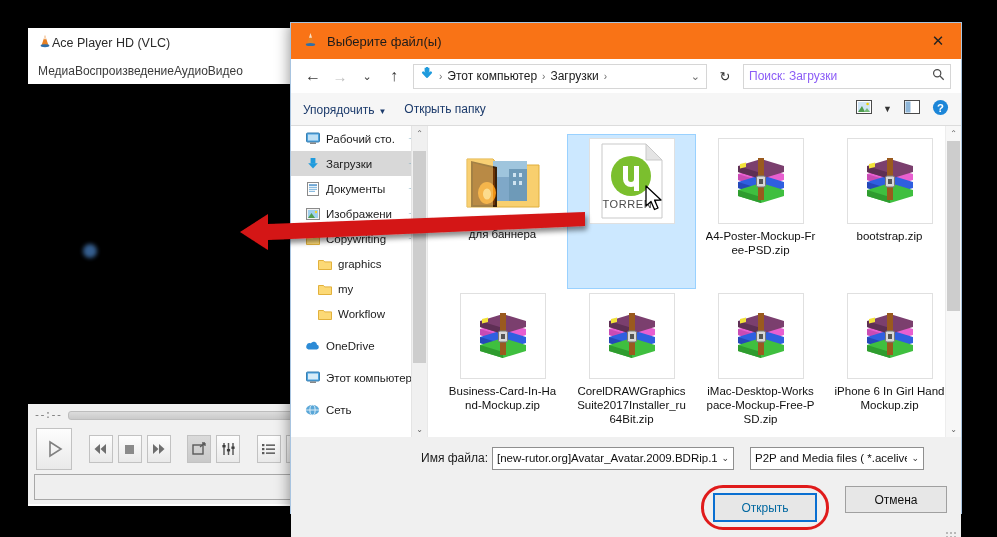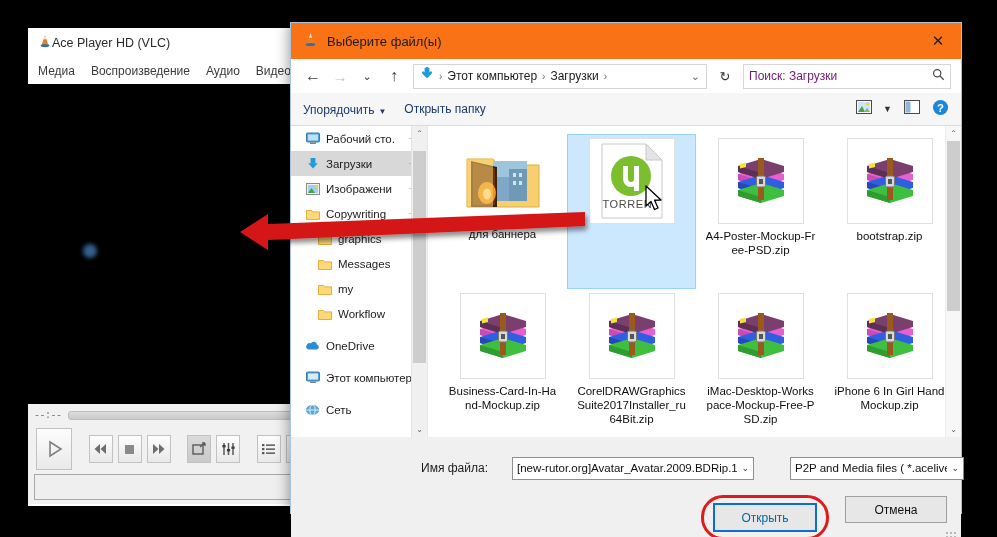--- a/index.html
+++ b/index.html
@@ -18,21 +18,21 @@
     background: #f6f6f6;
     overflow: hidden;
   }
   #vlc-titlebar {
     height: 30px; background: #ffffff;
     display: flex; align-items: center; padding-left: 10px;
   }
   #vlc-title-text { font-size: 12.5px; color: #2b2b2b; margin-left: 0; }
   #vlc-menubar {
     height: 26px; background: #ffffff;
-    display: flex; align-items: center; padding-left: 10px; gap: 16px;
+    display: flex; align-items: center; padding-left: 10px; gap: 0;
   }
   .vlc-menu-item { font-size: 12px; color: #3a3a3a; white-space: nowrap; }
   #vlc-video { background: #000; height: 320px; position: relative; }
   #vlc-blue-dot {
     position: absolute; left: 55px; top: 160px;
     width: 14px; height: 14px; border-radius: 50%;
     background: #3f6fa8; filter: blur(2px); opacity: .85;
   }
   #vlc-bottom { background: #f1f1f1; padding: 0; }
   #vlc-seek-row { display: flex; align-items: center; height: 22px; padding: 0 6px; gap: 6px; }
@@ -91,21 +91,21 @@
     min-width: 0;
   }
   .crumb { font-size: 12px; color: #1b1b1b; white-space: nowrap; }
   .crumb-sep { font-size: 10px; color: #6a6a6a; }
   #refresh-btn { width: 22px; height: 23px; display:flex; align-items:center; justify-content:center;
     font-size: 13px; color: #333; }
   #search-box {
     width: 196px; height: 23px; background: #fff; border: 1px solid #d6d6d6;
     display: flex; align-items: center; padding: 0 5px; margin-left: 4px;
   }
-  #search-placeholder { font-size: 12px; color: #701a75; flex: 1; }
+  #search-placeholder { font-size: 12px; color: #8b5cf6; flex: 1; }
   #dlg-toolbar {
     height: 32px; background: #f6f6f6; border-bottom: 1px solid #dcdcdc;
     display: flex; align-items: center; padding: 0 12px; gap: 18px;
   }
   .tb-label { font-size: 12px; color: #1b3a6b; white-space: nowrap; }
   .tb-caret { font-size: 8px; color: #1b3a6b; margin-left: 4px; }
   #tb-right { margin-left: auto; display: flex; align-items: center; gap: 12px; }
 
   #dlg-body { display: flex; height: 311px; background: #fff; }
 
@@ -159,22 +159,22 @@
   }
   #grid-scroll {
     position: absolute; right: 0; top: 0; width: 15px; height: 100%;
     background: #f7f7f7; border-left: 1px solid #ededed;
   }
   #grid-thumb { position: absolute; top: 15px; left: 1px; width: 13px; height: 170px; background: #cdcdcd; }
 
   
   #dlg-bottom { background: #f0f0f0; height: 109px; position: relative; }
   #filename-row {
-    display: flex; align-items: center; height: 30px; padding-left: 130px; gap: 24px;
-    padding-top: 16px;
+    display: flex; align-items: center; height: 30px; padding-left: 130px; gap: 4px;
+    padding-top: 6px;
   }
   #filename-label { font-size: 12px; color: #1b1b1b; white-space: nowrap; }
   #filename-input {
     width: 232px; height: 21px; background: #fff; border: 1px solid #8f8f8f;
     display: flex; align-items: center; padding: 0 4px;
   }
   #filename-value { font-size: 11.5px; color: #111; white-space: nowrap; overflow: hidden; flex: 1; }
   .combo-caret { font-size: 9px; color: #333; padding-left: 4px; }
   #filetype-combo {
     width: 164px; height: 21px; background: #fff; border: 1px solid #8f8f8f;
@@ -411,20 +411,33 @@
           <span class="side-ico">
             <svg width="14" height="14" viewBox="0 0 14 14">
                 <rect x="4.6" y="1" width="4.8" height="5.6" fill="#1f9bdd"></rect>
                 <polygon points="7,11.5 2.2,6.2 11.8,6.2" fill="#1f9bdd"></polygon>
               </svg>
           </span>
           <span class="side-label">Загрузки</span>
           <span class="pin">📌</span>
         </div>
 
+        <div class="side-item">
+          <span class="side-ico">
+            <svg width="12" height="14" viewBox="0 0 12 14">
+                <rect x="0.5" y="0.5" width="11" height="13" fill="#fff" stroke="#8a8a8a"></rect>
+                <rect x="2" y="2.4" width="8" height="1.3" fill="#2f7fc0"></rect>
+                <rect x="2" y="4.8" width="8" height="1.1" fill="#7fb5dd"></rect>
+                <rect x="2" y="6.8" width="8" height="1.1" fill="#7fb5dd"></rect>
+                <rect x="2" y="8.8" width="6" height="1.1" fill="#7fb5dd"></rect>
+              </svg>
+          </span>
+          <span class="side-label">Документы</span>
+          <span class="pin">📌</span>
+        </div>
 
         <div class="side-item">
           <span class="side-ico">
             <svg width="14" height="12" viewBox="0 0 14 12">
                 <rect x="0.5" y="0.5" width="13" height="11" fill="#f2f2f2" stroke="#8a8a8a"></rect>
                 <rect x="2" y="2" width="10" height="8" fill="#9fd0ee"></rect>
                 <polygon points="2,10 5.5,5 9,10" fill="#4f9e4f"></polygon>
                 <circle cx="10" cy="4" r="1.2" fill="#f5d429"></circle>
               </svg>
           </span>
@@ -444,28 +457,20 @@
 
         <div class="side-item indent">
           <span class="side-ico">
             <svg width="14" height="12" viewBox="0 0 14 12">
                 <path d="M0.5 2.5 h5 l1.2 1.4 h6.8 v7.6 h-13 z" fill="#fcd976" stroke="#e2b13c"></path>
               </svg>
           </span>
           <span class="side-label">graphics</span>
         </div>
 
-        <div class="side-item indent">
-          <span class="side-ico">
-            <svg width="14" height="12" viewBox="0 0 14 12">
-                <path d="M0.5 2.5 h5 l1.2 1.4 h6.8 v7.6 h-13 z" fill="#fcd976" stroke="#e2b13c"></path>
-              </svg>
-          </span>
-          <span class="side-label">Messages</span>
-        </div>
 
         <div class="side-item indent">
           <span class="side-ico">
             <svg width="14" height="12" viewBox="0 0 14 12">
                 <path d="M0.5 2.5 h5 l1.2 1.4 h6.8 v7.6 h-13 z" fill="#fcd976" stroke="#e2b13c"></path>
               </svg>
           </span>
           <span class="side-label">my</span>
         </div>
 

